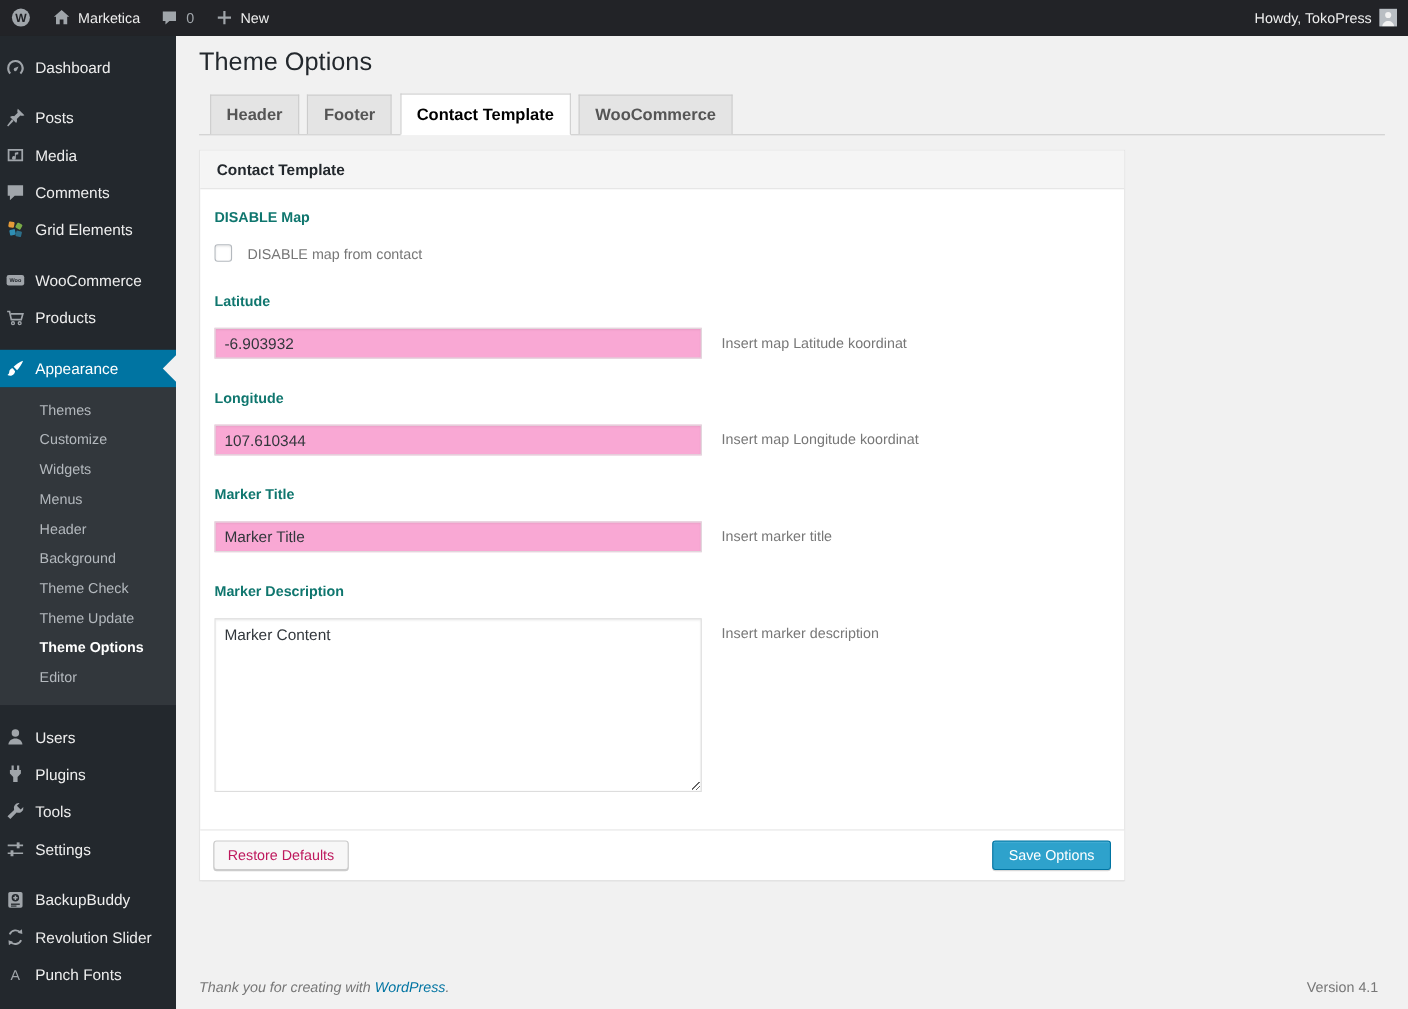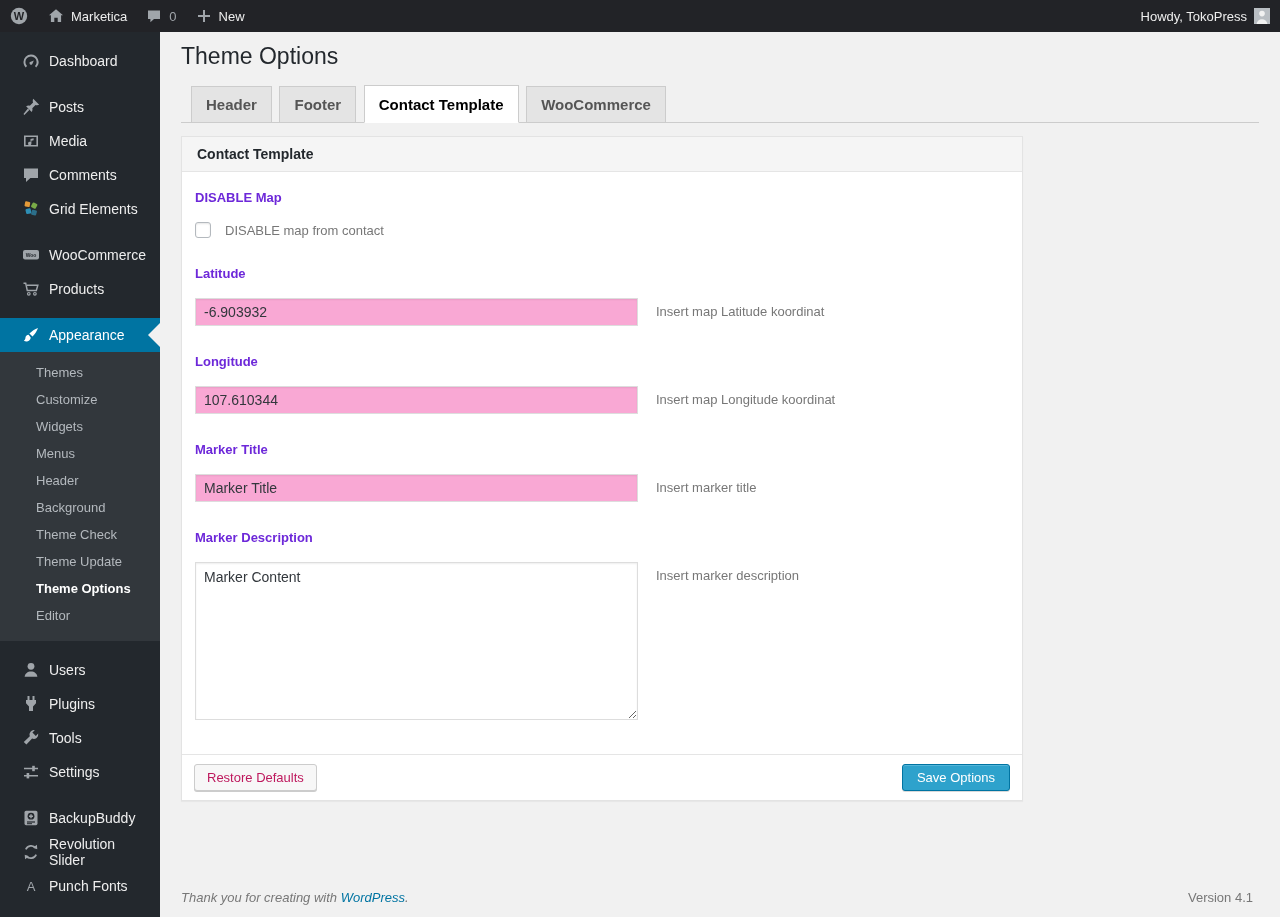--- a/index.html
+++ b/index.html
@@ -26,21 +26,21 @@
   .avatar { width:16px; height:16px; background:#aeb3b9; display:inline-block; position:relative; overflow:hidden; }
   .avatar svg { display:block; }
 
   
   .side-menu {
     position:fixed; top:32px; left:0; bottom:0; width:160px;
     background:#23282d; z-index:40; padding-top:12px;
   }
   .menu-item {
     display:flex; align-items:center; gap:8px;
-    padding:7px 21px; height:34px;
+    padding:7px 4px; height:34px;
     color:#eee; font-size:14px; cursor:pointer; position:relative;
   }
   .menu-item .menu-icon { width:20px; height:20px; color:#a0a5aa; flex:none; display:flex; align-items:center; justify-content:center; }
   .menu-gap { height:12px; }
   .menu-item.active { background:#0074a2; color:#fff; }
   .menu-item.active .menu-icon { color:#fff; }
   .menu-item.active .menu-arrow {
     position:absolute; right:0; top:50%; transform:translateY(-50%);
     width:0; height:0; border:solid transparent;
     border-width:12px 12px 12px 0; border-right-color:#f1f1f1;
@@ -72,21 +72,21 @@
   }
 
   .panel { width:842px; margin-top:13px; background:#fff; border:1px solid #e3e3e3; box-shadow:0 1px 1px rgba(0,0,0,.04); }
   .panel-header {
     background:#f5f5f5; border-bottom:1px solid #e5e5e5;
     padding:9px 15px; font-size:14px; font-weight:bold; color:#23282d;
   }
   .panel-body { padding:18px 13px 6px; }
 
   .field { margin-bottom:28px; }
-  .field-label { display:block; font-size:13px; font-weight:bold; color:#6d28d9; margin-bottom:17px; }
+  .field-label { display:block; font-size:13px; font-weight:bold; color:#0f766e; margin-bottom:17px; }
   .field-row { display:flex; align-items:flex-start; }
   .checkbox-row { display:flex; align-items:center; gap:14px; }
   .checkbox {
     width:16px; height:16px; background:#fff; border:1px solid #b4b9be;
     border-radius:3px; box-shadow:inset 0 1px 2px rgba(0,0,0,.1); cursor:pointer; flex:none;
   }
   .checkbox-label { color:#777; font-size:13px; cursor:pointer; }
   .text-input {
     width:443px; height:28px; padding:3px 8px;
     border:1px solid #ddd; background:#f9a8d4; border-radius:0;

